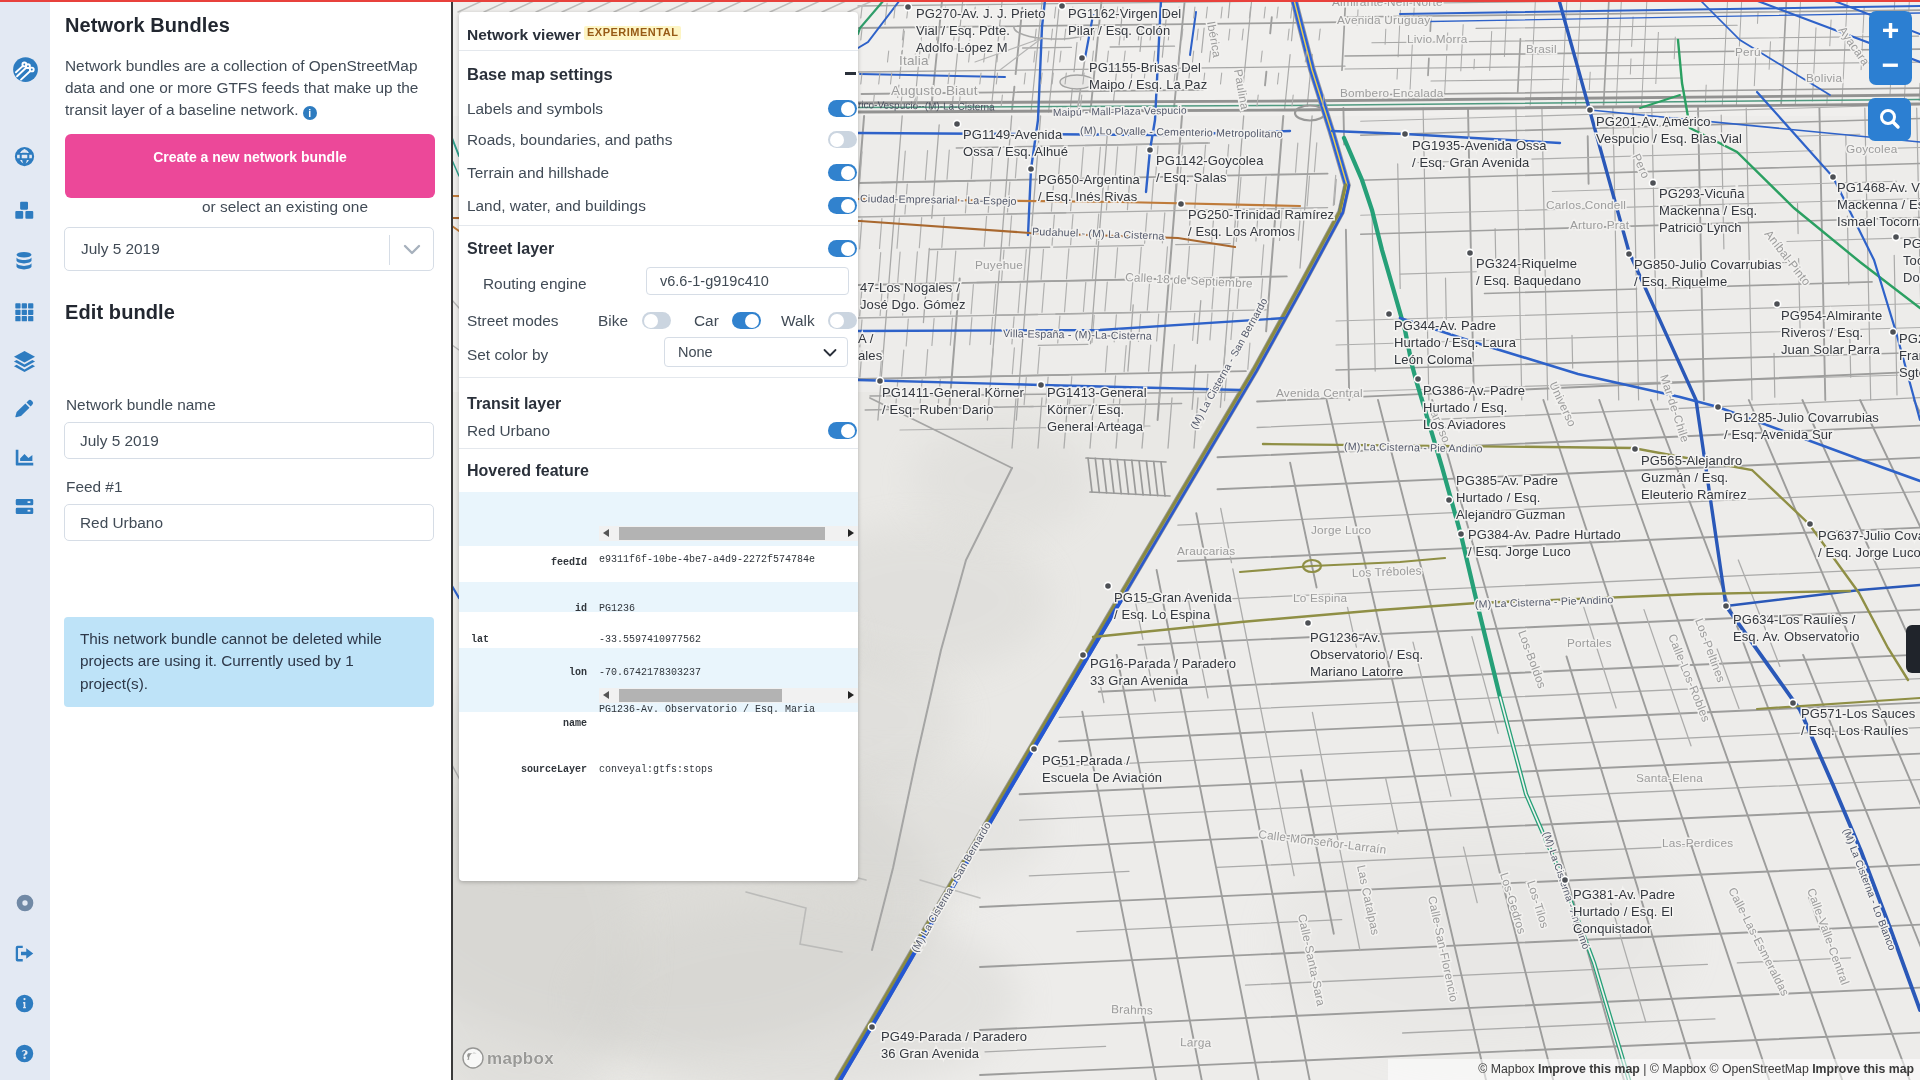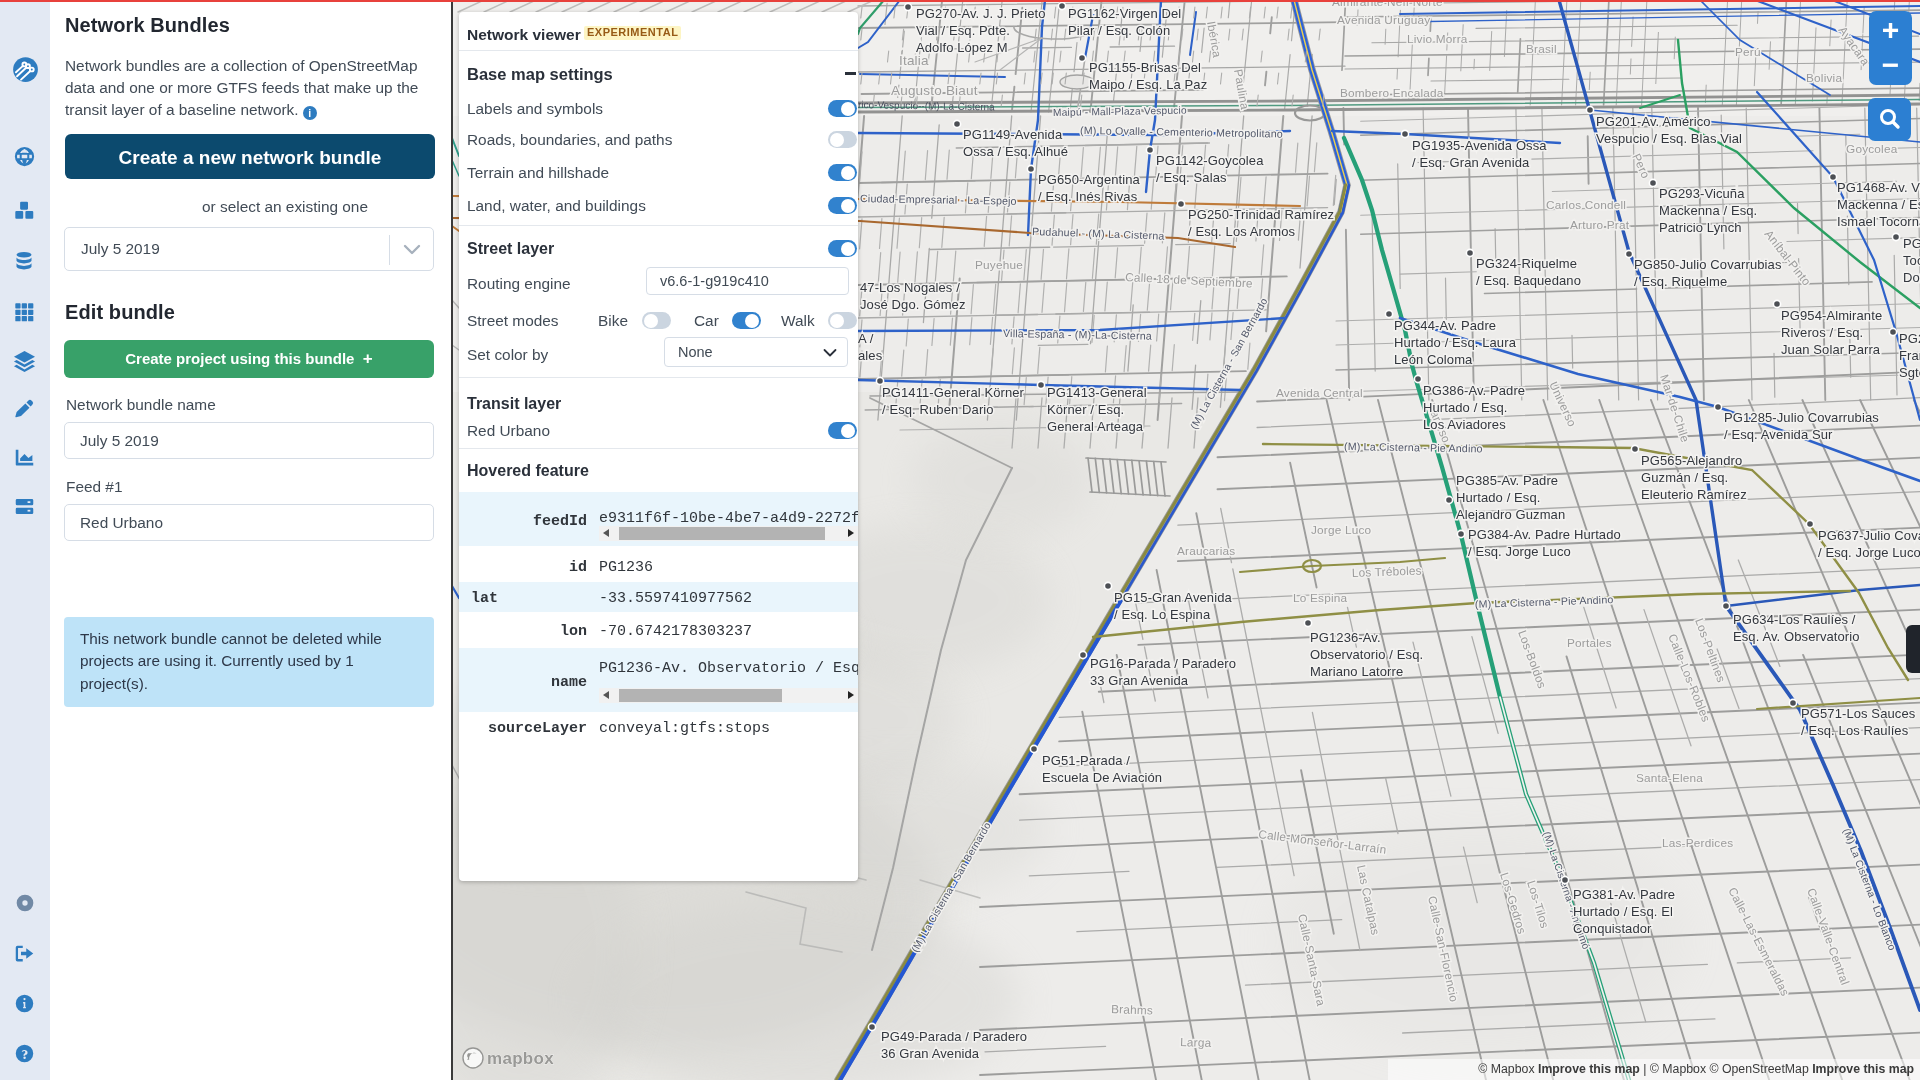--- a/index.html
+++ b/index.html
@@ -1,19 +1,19 @@
 <!DOCTYPE html>
 <html><head><meta charset="utf-8"><style>
 * { margin:0; padding:0; box-sizing:border-box; }
 html,body { width:1920px; height:1080px; overflow:hidden; font-family:"Liberation Sans", sans-serif; }
 .abs { position:absolute; }
 .lbl { font-size:15.4px; color:#414b56; }
 .hdr { font-size:20px; font-weight:bold; color:#222730; letter-spacing:0.1px; }
 .bhdr { font-size:16px; font-weight:bold; color:#2a303a; }
-.mono { font-family:"Liberation Mono", monospace; font-size:15px; color:#30353b; }
+.mono { font-family:"Liberation Mono", monospace; font-size:10px; color:#30353b;margin-top:44px; }
 .hr { position:absolute; left:0; width:399px; height:1px; background:#e4e8ed; }
 </style></head>
 <body>
 <svg class="abs" style="left:0;top:0;font-family:'Liberation Sans',sans-serif" width="1920" height="1080" viewBox="0 0 1920 1080">
 <defs>
       <filter id="blur1" x="-50%" y="-50%" width="200%" height="200%">
         <feGaussianBlur stdDeviation="18"></feGaussianBlur>
       </filter>
     </defs>
 <rect x="451" y="0" width="1469" height="1080" fill="#edecea"></rect>
@@ -855,31 +855,30 @@
       <path d="M12 2a10 10 0 100 20 10 10 0 000-20zm1.6 15.5h-3.2v-1.6h.7v-4h-.7v-1.7h2.5v5.7h.7zM12 8.2a1.3 1.3 0 110-2.6 1.3 1.3 0 010 2.6z"></path>
     </svg>
 <svg style="position:absolute;left:14px;top:1043px" width="21" height="21" viewBox="0 0 24 24" fill="#2e7cc0">
       <path d="M12 2a10 10 0 100 20 10 10 0 000-20zm.1 16.3a1.4 1.4 0 110-2.8 1.4 1.4 0 010 2.8zm1.2-5c-.5.4-.6.6-.6 1.2h-1.9c0-1.2.3-1.8 1.2-2.5.6-.5.9-.9.9-1.5 0-.8-.5-1.3-1.3-1.3-.6 0-1.1.3-1.6.8L8.7 9.6A4 4 0 0112 8c2 0 3.5 1.2 3.5 3 0 1-.5 1.7-1.4 2.4z"></path>
     </svg>
 </div>
 
 <div class="abs" style="left:50px;top:0;width:401px;height:1080px;background:#ffffff">
 <div class="abs hdr" style="left:15px;top:14px">Network Bundles</div>
 <div class="abs lbl" style="left:15px;top:55px;width:378px;line-height:22px">Network bundles are a collection of OpenStreetMap data and one or more GTFS feeds that make up the transit layer of a baseline network. <span style="display:inline-block;width:14px;height:14px;background:#2e7cc0;border-radius:50%;color:#fff;font-size:10.5px;font-weight:bold;text-align:center;line-height:14px;vertical-align:-2px">i</span></div>
-<div class="abs" style="left:15px;top:134px;width:370px;height:45px;background:#0c4a6e;border-radius:6px;color:#fff;font-size:19px;font-weight:bold;text-align:center;line-height:47px">Create a new network bundle</div>
+<div class="abs" style="left:15px;top:134px;width:370px;height:64px;background:#ec4899;border-radius:6px;color:#fff;font-size:14px;font-weight:bold;text-align:center;line-height:47px">Create a new network bundle</div>
 <div class="abs lbl" style="left:0;top:198px;width:470px;text-align:center">or select an existing one</div>
 <div class="abs" style="left:14px;top:227px;width:370px;height:44px;background:#fff;border:1px solid #d6dde6;border-radius:5px">
   <div class="abs lbl" style="left:16px;top:12px">July 5 2019</div>
   <div class="abs" style="left:324px;top:7px;width:1px;height:30px;background:#d6dde6"></div>
   <svg class="abs" style="left:338px;top:15px" width="18" height="14" viewBox="0 0 18 14">
         <path d="M2 3l7 7 7-7" fill="none" stroke="#a7b1bd" stroke-width="2.4" stroke-linecap="round" stroke-linejoin="round"></path>
       </svg>
 </div>
 <div class="abs hdr" style="left:15px;top:301px">Edit bundle</div>
-<div class="abs" style="left:14px;top:340px;width:370px;height:38px;background:#38a169;border-radius:6px;color:#fff;font-size:15px;font-weight:bold;text-align:center;line-height:38px">Create project using this bundle&nbsp; <span style="font-size:17px">+</span></div>
 <div class="abs lbl" style="left:16px;top:396px">Network bundle name</div>
 <div class="abs" style="left:14px;top:422px;width:370px;height:37px;border:1px solid #d6dde6;border-radius:5px">
       <div class="abs lbl" style="left:15px;top:9px">July 5 2019</div>
     </div>
 <div class="abs lbl" style="left:16px;top:478px">Feed #1</div>
 <div class="abs" style="left:14px;top:504px;width:370px;height:37px;border:1px solid #d6dde6;border-radius:5px">
       <div class="abs lbl" style="left:15px;top:9px">Red Urbano</div>
     </div>
 <div class="abs" style="left:14px;top:617px;width:370px;height:90px;background:#bee3f8;border-radius:4px;color:#2d3748;font-size:15.3px;line-height:22.3px;padding:11px 16px">This network bundle cannot be deleted while projects are using it. Currently used by 1 project(s).</div>
 </div>
@@ -904,21 +903,21 @@
     </div>
 <div class="abs lbl" style="left:8px;top:185px">Land, water, and buildings</div>
     <div style="position:absolute;left:369px;top:185px;width:28.5px;height:17px;background:#3182ce;border-radius:8.5px">
       <div style="position:absolute;left:13.0px;top:1.5px;width:14px;height:14px;background:#fff;border-radius:50%"></div>
     </div>
 <div class="hr" style="top:213px"></div>
 <div class="abs bhdr" style="left:8px;top:228px">Street layer</div>
     <div style="position:absolute;left:369px;top:228px;width:28.5px;height:17px;background:#3182ce;border-radius:8.5px">
       <div style="position:absolute;left:13.0px;top:1.5px;width:14px;height:14px;background:#fff;border-radius:50%"></div>
     </div>
-<div class="abs lbl" style="left:8px;top:263px">Routing engine</div>
+<div class="abs lbl" style="left:24px;top:263px">Routing engine</div>
 <div class="abs" style="left:187px;top:255px;width:203px;height:28px;border:1px solid #d6dde6;border-radius:4px">
       <div class="abs" style="left:13px;top:5px;font-size:14.5px;color:#404a54">v6.6-1-g919c410</div>
     </div>
 <div class="abs lbl" style="left:8px;top:300px">Street modes</div>
 <div class="abs lbl" style="left:139px;top:300px">Bike</div>
     <div style="position:absolute;left:183px;top:300px;width:28.5px;height:17px;background:#cbd5e0;border-radius:8.5px">
       <div style="position:absolute;left:1.5px;top:1.5px;width:14px;height:14px;background:#fff;border-radius:50%"></div>
     </div>
 <div class="abs lbl" style="left:235px;top:300px">Car</div>
     <div style="position:absolute;left:273px;top:300px;width:28.5px;height:17px;background:#3182ce;border-radius:8.5px">

